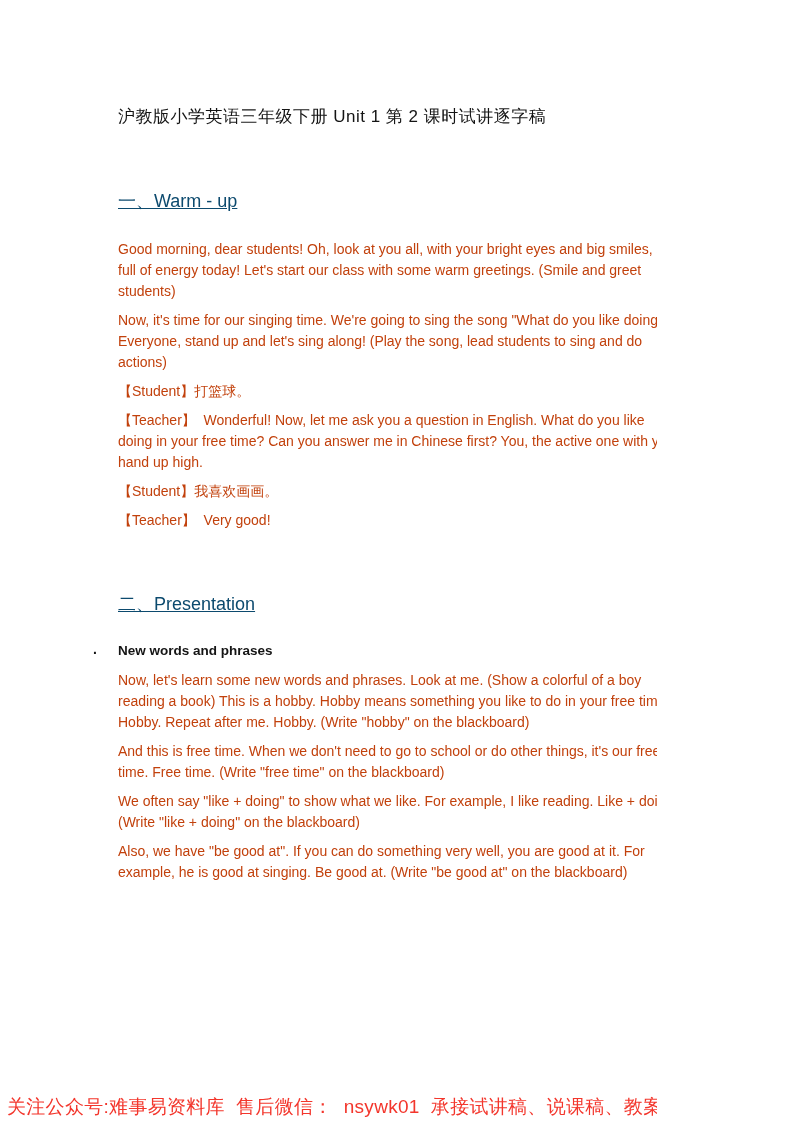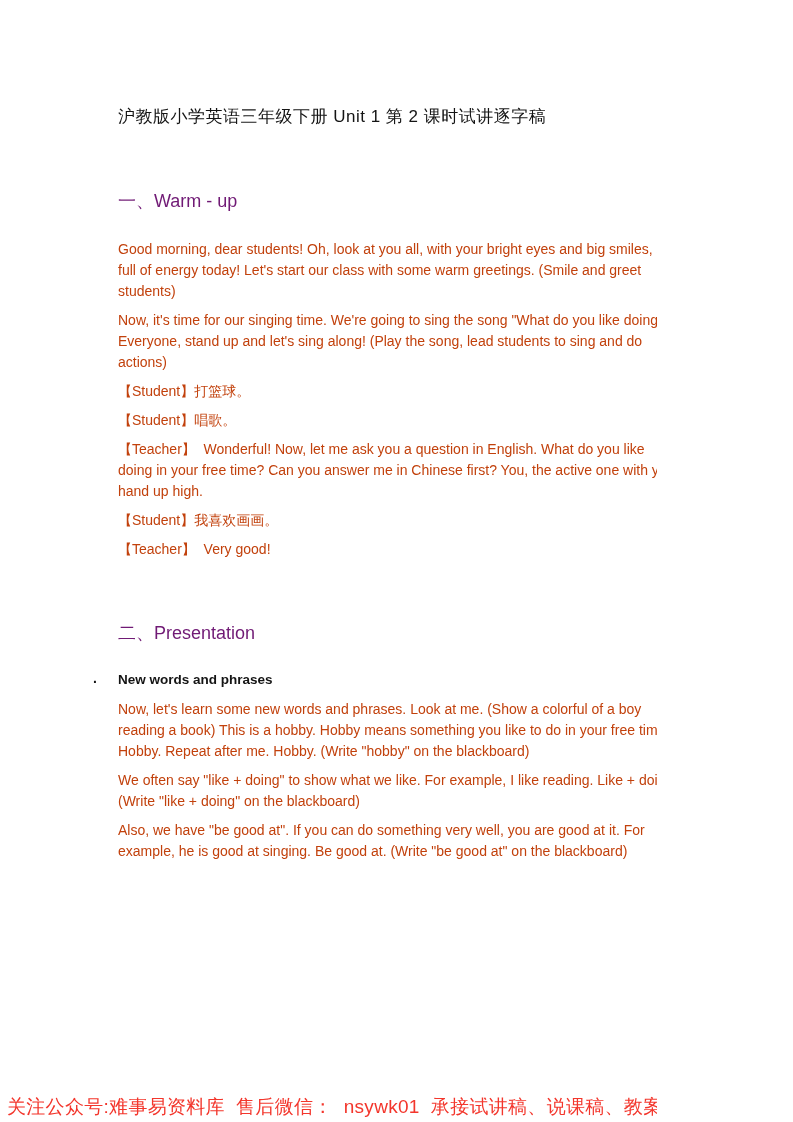--- a/index.html
+++ b/index.html
@@ -21,22 +21,23 @@
   }
   .doc-title {
     margin-top: 105px;
     font-size: 17px;
     letter-spacing: 0.5px;
     color: #141414;
     white-space: pre-wrap;
   }
   .section-heading {
     font-size: 18px;
-    color: #701a75;
+    color: #0c4a6e;
     white-space: pre-wrap;
+    text-decoration: underline;
   }
   .h-warmup { margin-top: 61px; }
   .h-presentation { margin-top: 61px; }
   .para {
     font-size: 14px;
     line-height: 21px;
     white-space: pre-wrap;
     margin-top: 8px;
     color: #c2410c;
   }
@@ -75,32 +76,32 @@
   <div class="content">
 
     <div class="doc-title">沪教版小学英语三年级下册 Unit 1 第 2 课时试讲逐字稿</div>
 
     <div class="section-heading h-warmup">一、Warm - up</div>
 
     <div class="para first-after-heading">Good morning, dear students! Oh, look at you all, with your bright eyes and big smiles, so full of energy today! Let's start our class with some warm greetings. (Smile and greet students)</div>
     <div class="para">Now, it's time for our singing time. We're going to sing the song "What do you like doing?". Everyone, stand up and let's sing along! (Play the song, lead students to sing and do actions)</div>
 
     <div class="para">【Student】打篮球。</div>
-    <div class="para">【Student】唱歌。</div>
     <div class="para">【Teacher】  Wonderful! Now, let me ask you a question in English. What do you like doing in your free time? Can you answer me in Chinese first? You, the active one with your hand up high.</div>
     <div class="para">【Student】我喜欢画画。</div>
     <div class="para">【Teacher】  Very good!</div>
 
     <div class="section-heading h-presentation">二、Presentation</div>
 
     <div class="subheading-row">
       <span class="list-bullet">.</span>
       <span>New words and phrases</span>
     </div>
 
     <div class="para after-subheading">Now, let's learn some new words and phrases. Look at me. (Show a colorful of a boy reading a book) This is a hobby. Hobby means something you like to do in your free time. Hobby. Repeat after me. Hobby. (Write "hobby" on the blackboard)</div>
+    <div class="para">And this is free time. When we don't need to go to school or do other things, it's our free time. Free time. (Write "free time" on the blackboard)</div>
     <div class="para">We often say "like + doing" to show what we like. For example, I like reading. Like + doing. (Write "like + doing" on the blackboard)</div>
     <div class="para">Also, we have "be good at". If you can do something very well, you are good at it. For example, he is good at singing. Be good at. (Write "be good at" on the blackboard)</div>
 
   </div>
 
   <div class="promo-footer" style="color: rgb(243, 54, 44);">关注公众号:难事易资料库  售后微信：  nsywk01  承接试讲稿、说课稿、教案等定制业务</div>
 </div>
 
 </body></html>

